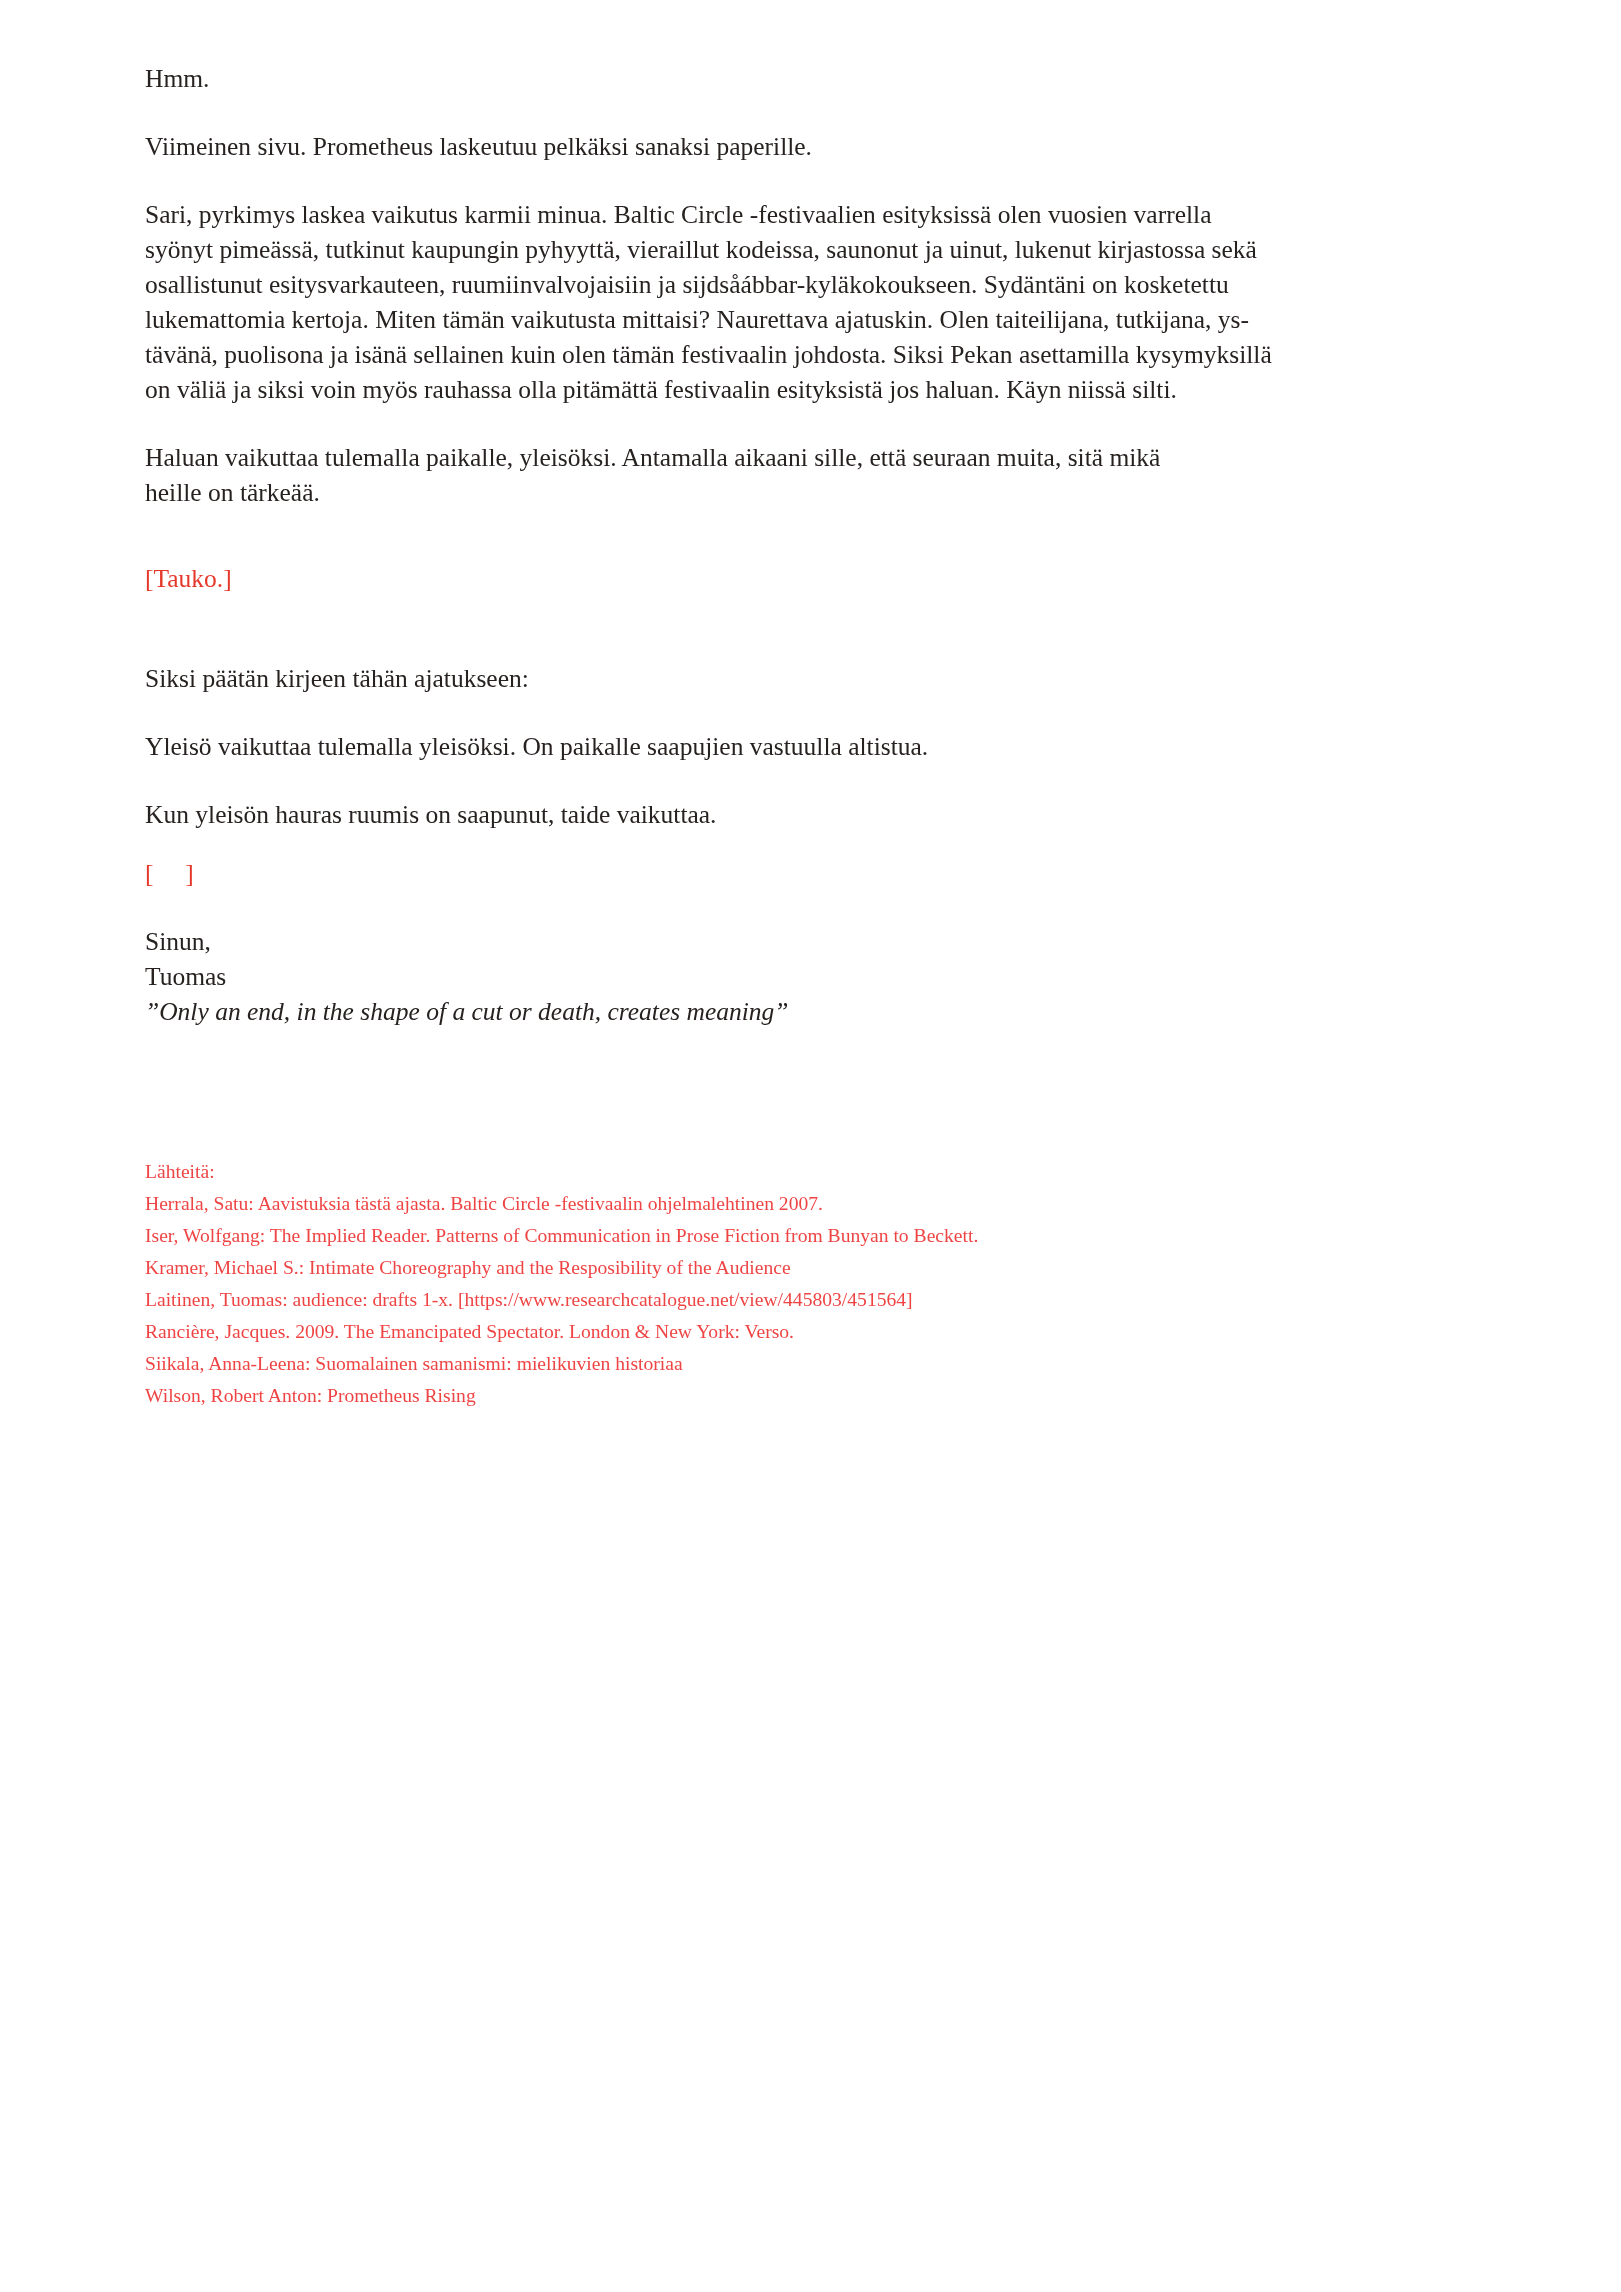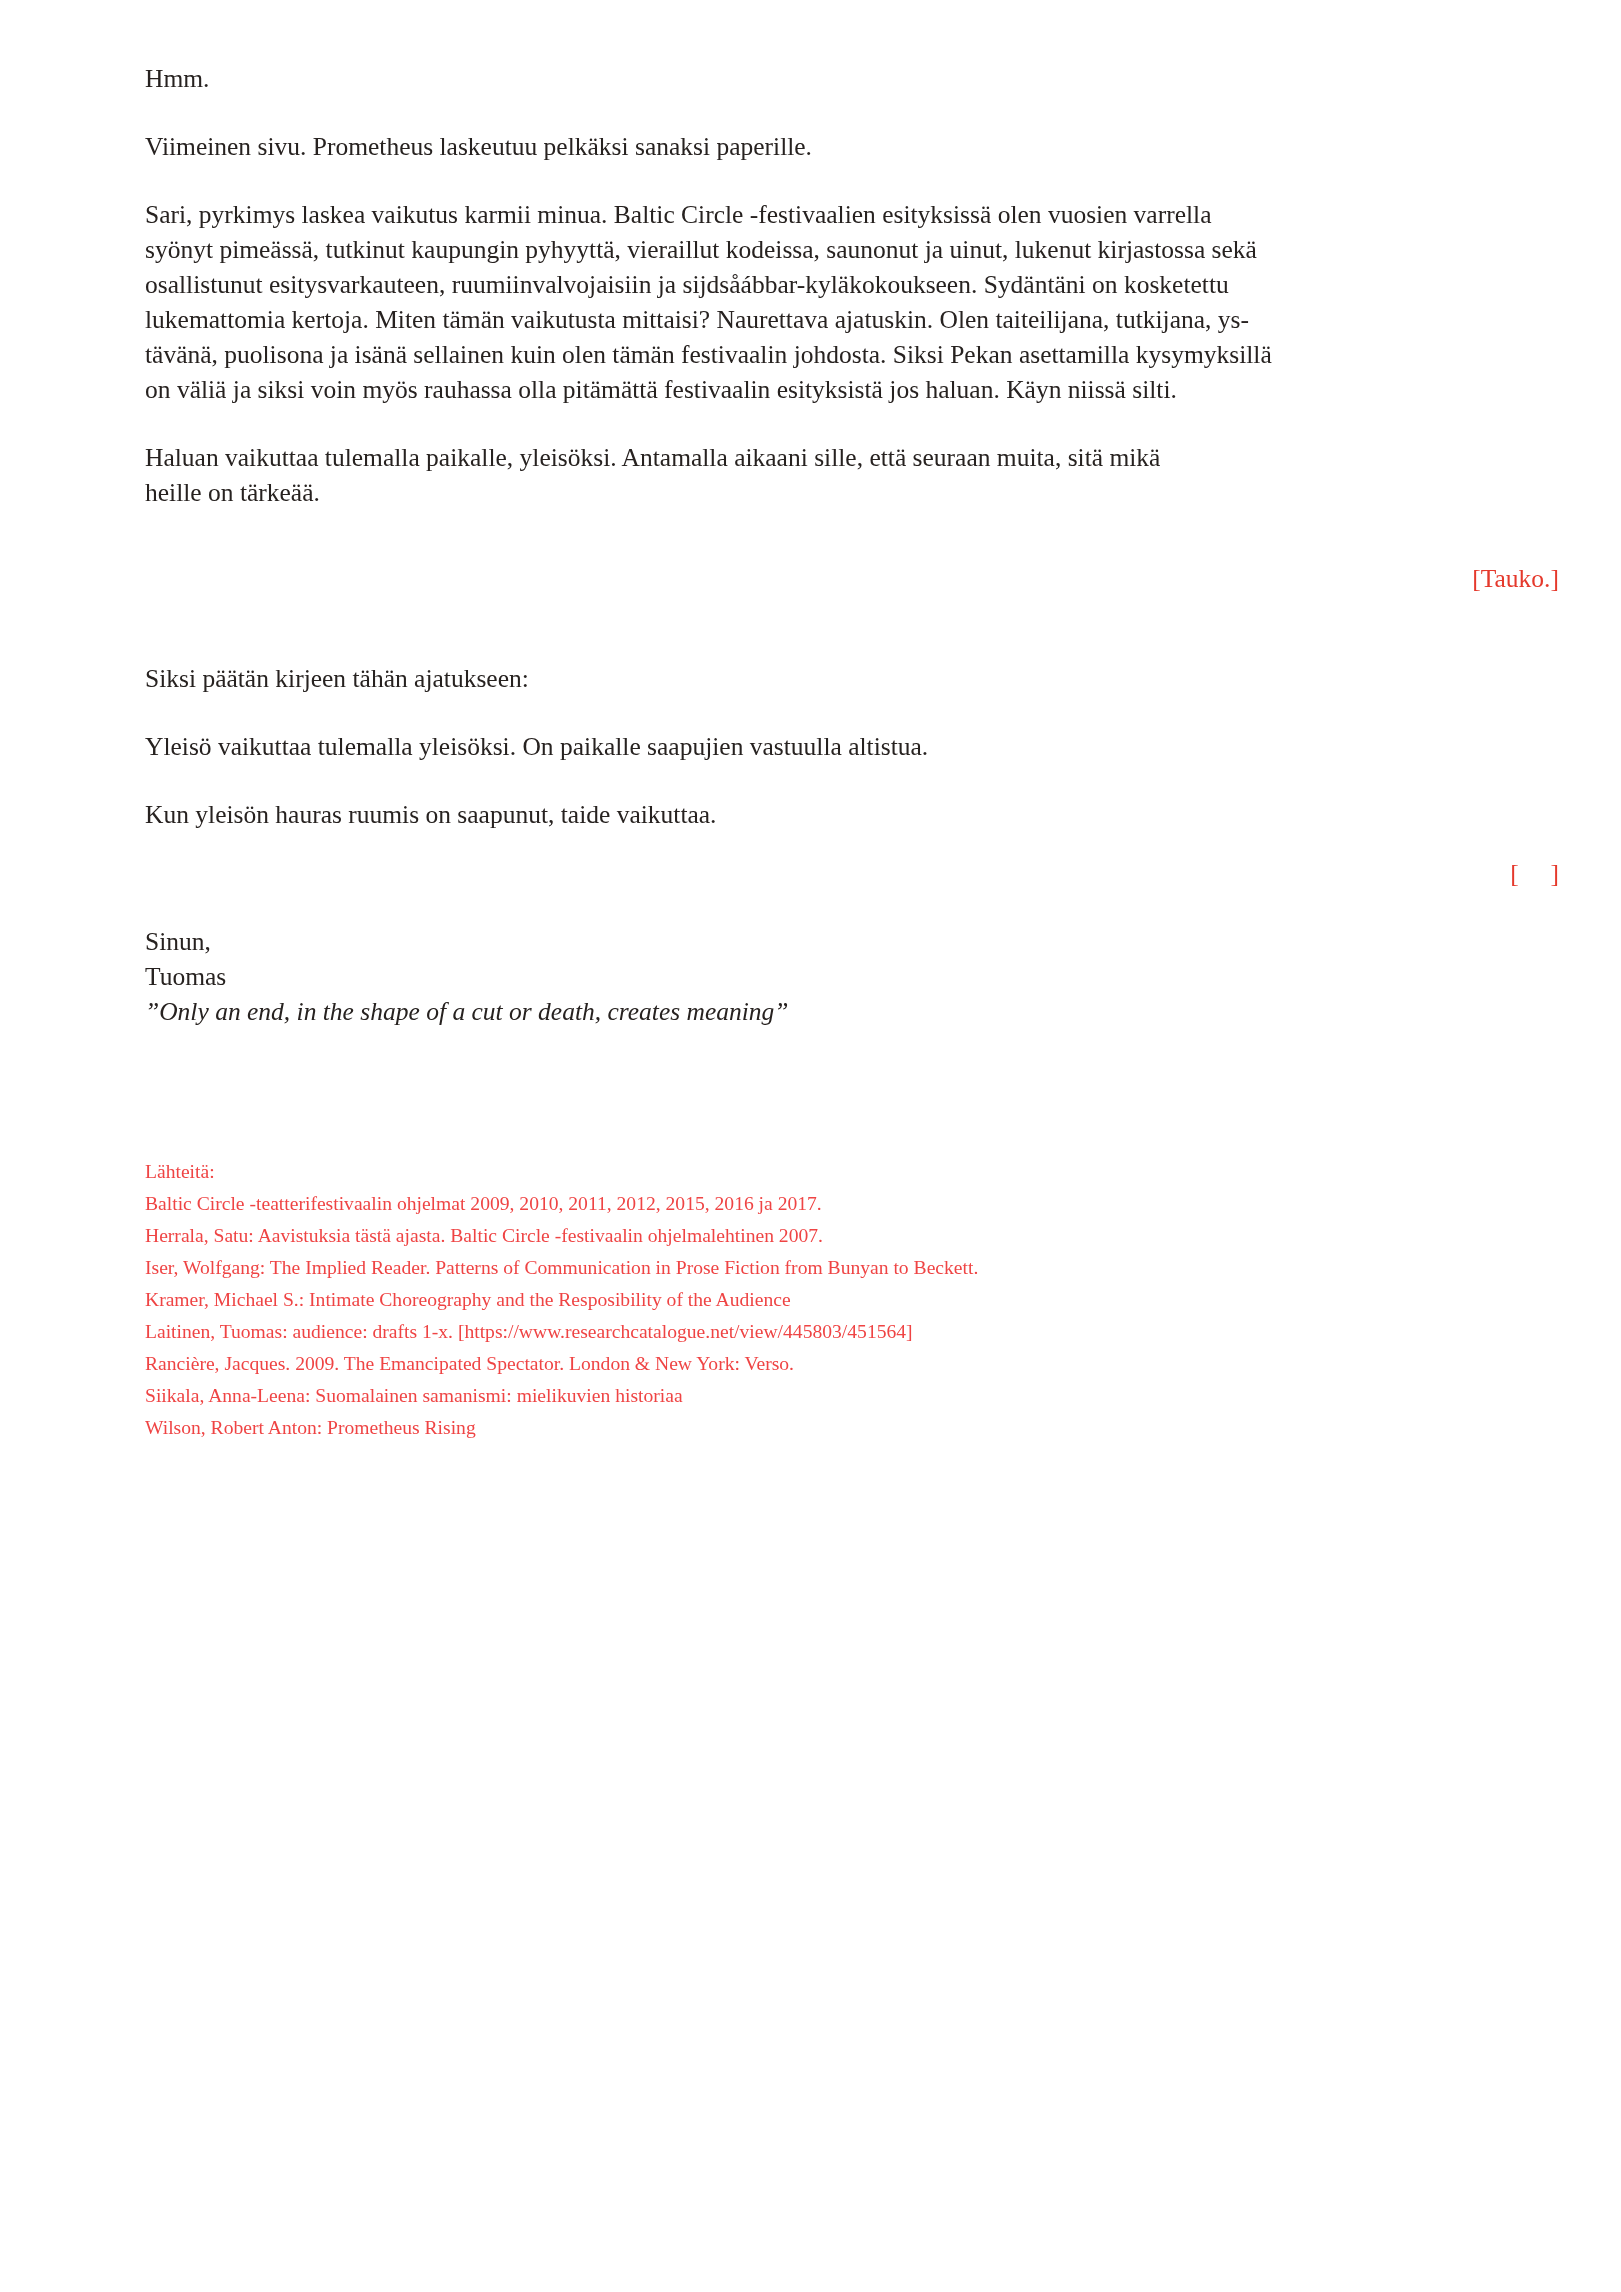--- a/index.html
+++ b/index.html
@@ -19,21 +19,21 @@
     padding: 61px 94px 0 113px;
     margin-left: 32px;
   }
   .letter p {
     font-size: 25.5px;
     line-height: 35px;
     margin: 0;
   }
   .prewrap { white-space: pre-wrap; }
   .pre { white-space: pre; }
-  .red { color: #e5392c; text-align: right; }
+  .red { color: #e5392c; }
   .italic { font-style: italic; }
 
   
   .g-para   { margin-top: 33px !important; }
   .g-tauko  { margin-top: 51px !important; }
   .g-after-tauko { margin-top: 65px !important; }
   .g-small  { margin-top: 23.5px !important; }
   .g-signoff{ margin-top: 33px !important; }
 
   .refs { margin-top: 127px; }
@@ -78,21 +78,20 @@
 
     <p class="red pre g-small">[     ]</p>
 
     <p class="g-signoff">Sinun,</p>
     <p>Tuomas</p>
     <p class="italic">”Only an end, in the shape of a cut or death, creates meaning”</p>
   </div>
 
   <div class="refs">
     <p>Lähteitä:</p>
-    <p>Baltic Circle -teatterifestivaalin ohjelmat 2009, 2010, 2011, 2012, 2015, 2016 ja 2017.</p>
     <p>Herrala, Satu: Aavistuksia tästä ajasta. Baltic Circle -festivaalin ohjelmalehtinen 2007.</p>
     <p>Iser, Wolfgang: The Implied Reader. Patterns of Communication in Prose Fiction from Bunyan to Beckett.</p>
     <p>Kramer, Michael S.: Intimate Choreography and the Resposibility of the Audience</p>
     <p>Laitinen, Tuomas: audience: drafts 1-x. [https://www.researchcatalogue.net/view/445803/451564]</p>
     <p>Rancière, Jacques. 2009. The Emancipated Spectator. London &amp; New York: Verso.</p>
     <p>Siikala, Anna-Leena: Suomalainen samanismi: mielikuvien historiaa</p>
     <p>Wilson, Robert Anton: Prometheus Rising</p>
   </div>
 
   <div class="edge-marker"></div>

